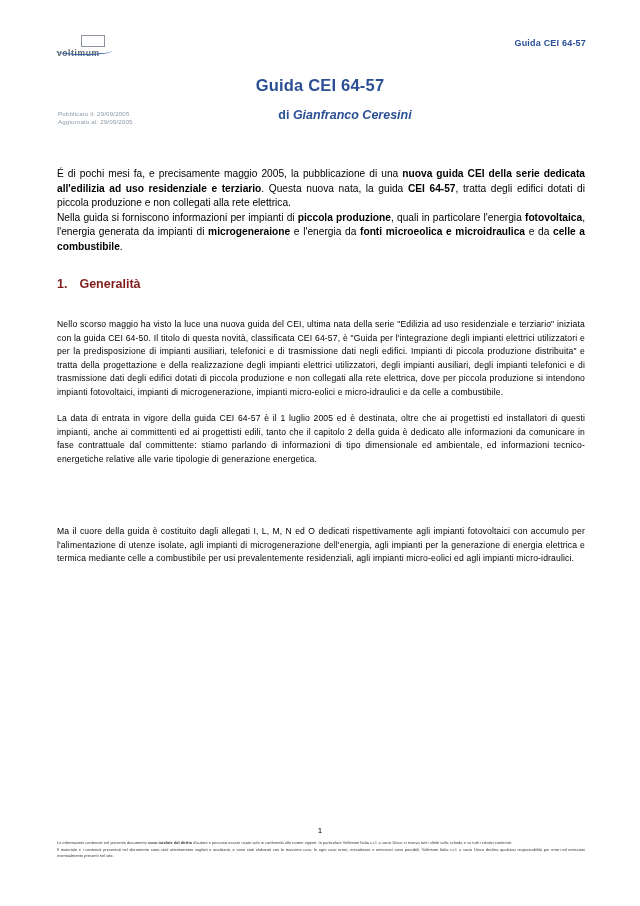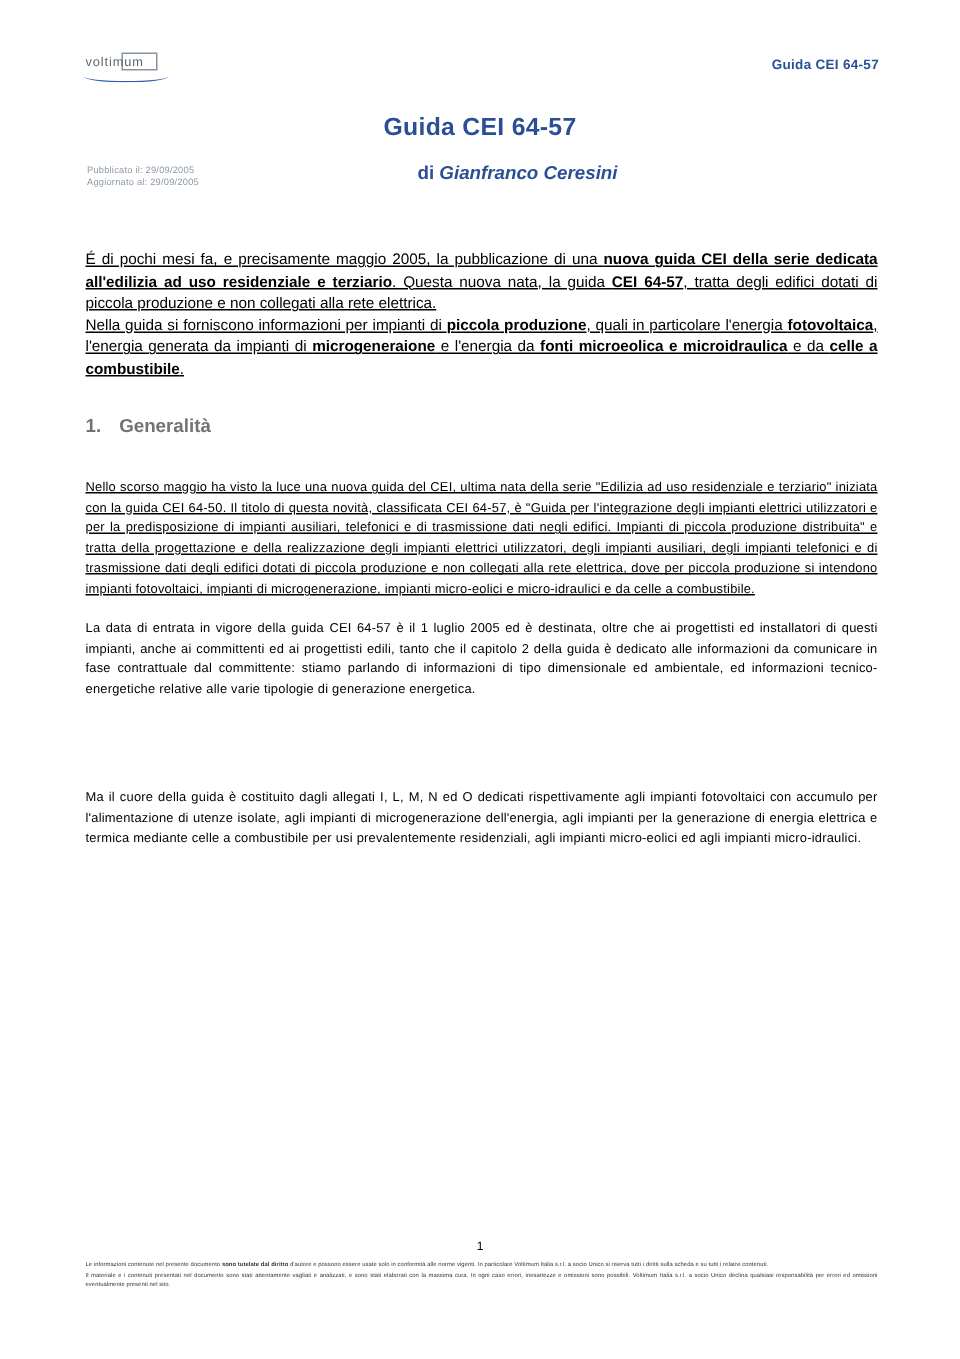--- a/index.html
+++ b/index.html
@@ -37,24 +37,24 @@
     height: 22px;
   }
   .logo-mark {
     position: relative;
     width: 66px;
     height: 18px;
   }
   .logo-text {
     position: absolute;
     left: 1px;
-    top: 0px;
+    top: 12px;
     font-family: "Liberation Sans", sans-serif;
     font-size: 8.5px;
-    font-weight: normal;
+    font-weight: bold;
     letter-spacing: 0.6px;
     color: #5a6470;
     line-height: 11px;
     white-space: nowrap;
   }
   .logo-box {
     position: absolute;
     left: 25px;
     top: -1px;
     width: 24px;
@@ -122,47 +122,46 @@
   
   .intro {
     position: absolute;
     top: 167px;
     left: 57px;
     width: 528px;
     font-size: 10.2px;
     line-height: 14.6px;
     text-align: justify;
     color: #000000;
-    text-decoration: underline;
   }
   .intro b { font-weight: bold; }
 
   
   .section-heading {
     position: absolute;
     top: 277px;
     left: 57px;
     font-size: 12.5px;
     font-weight: bold;
-    color: #737373;
+    color: #7f1d1d;
   }
   .section-heading .num { margin-right: 12px; }
 
   
   .body-block {
     position: absolute;
     left: 57px;
     width: 528px;
     font-size: 8.6px;
     line-height: 13.6px;
     text-align: justify;
     color: #000000;
     letter-spacing: 0.15px;
   }
-  #para-1 { top: 318px; text-decoration: underline; }
+  #para-1 { top: 318px; }
   #para-2 { top: 412px; }
   #para-3 { top: 525px; }
 
   
   .page-number {
     position: absolute;
     top: 826px;
     left: 0;
     width: 640px;
     text-align: center;

